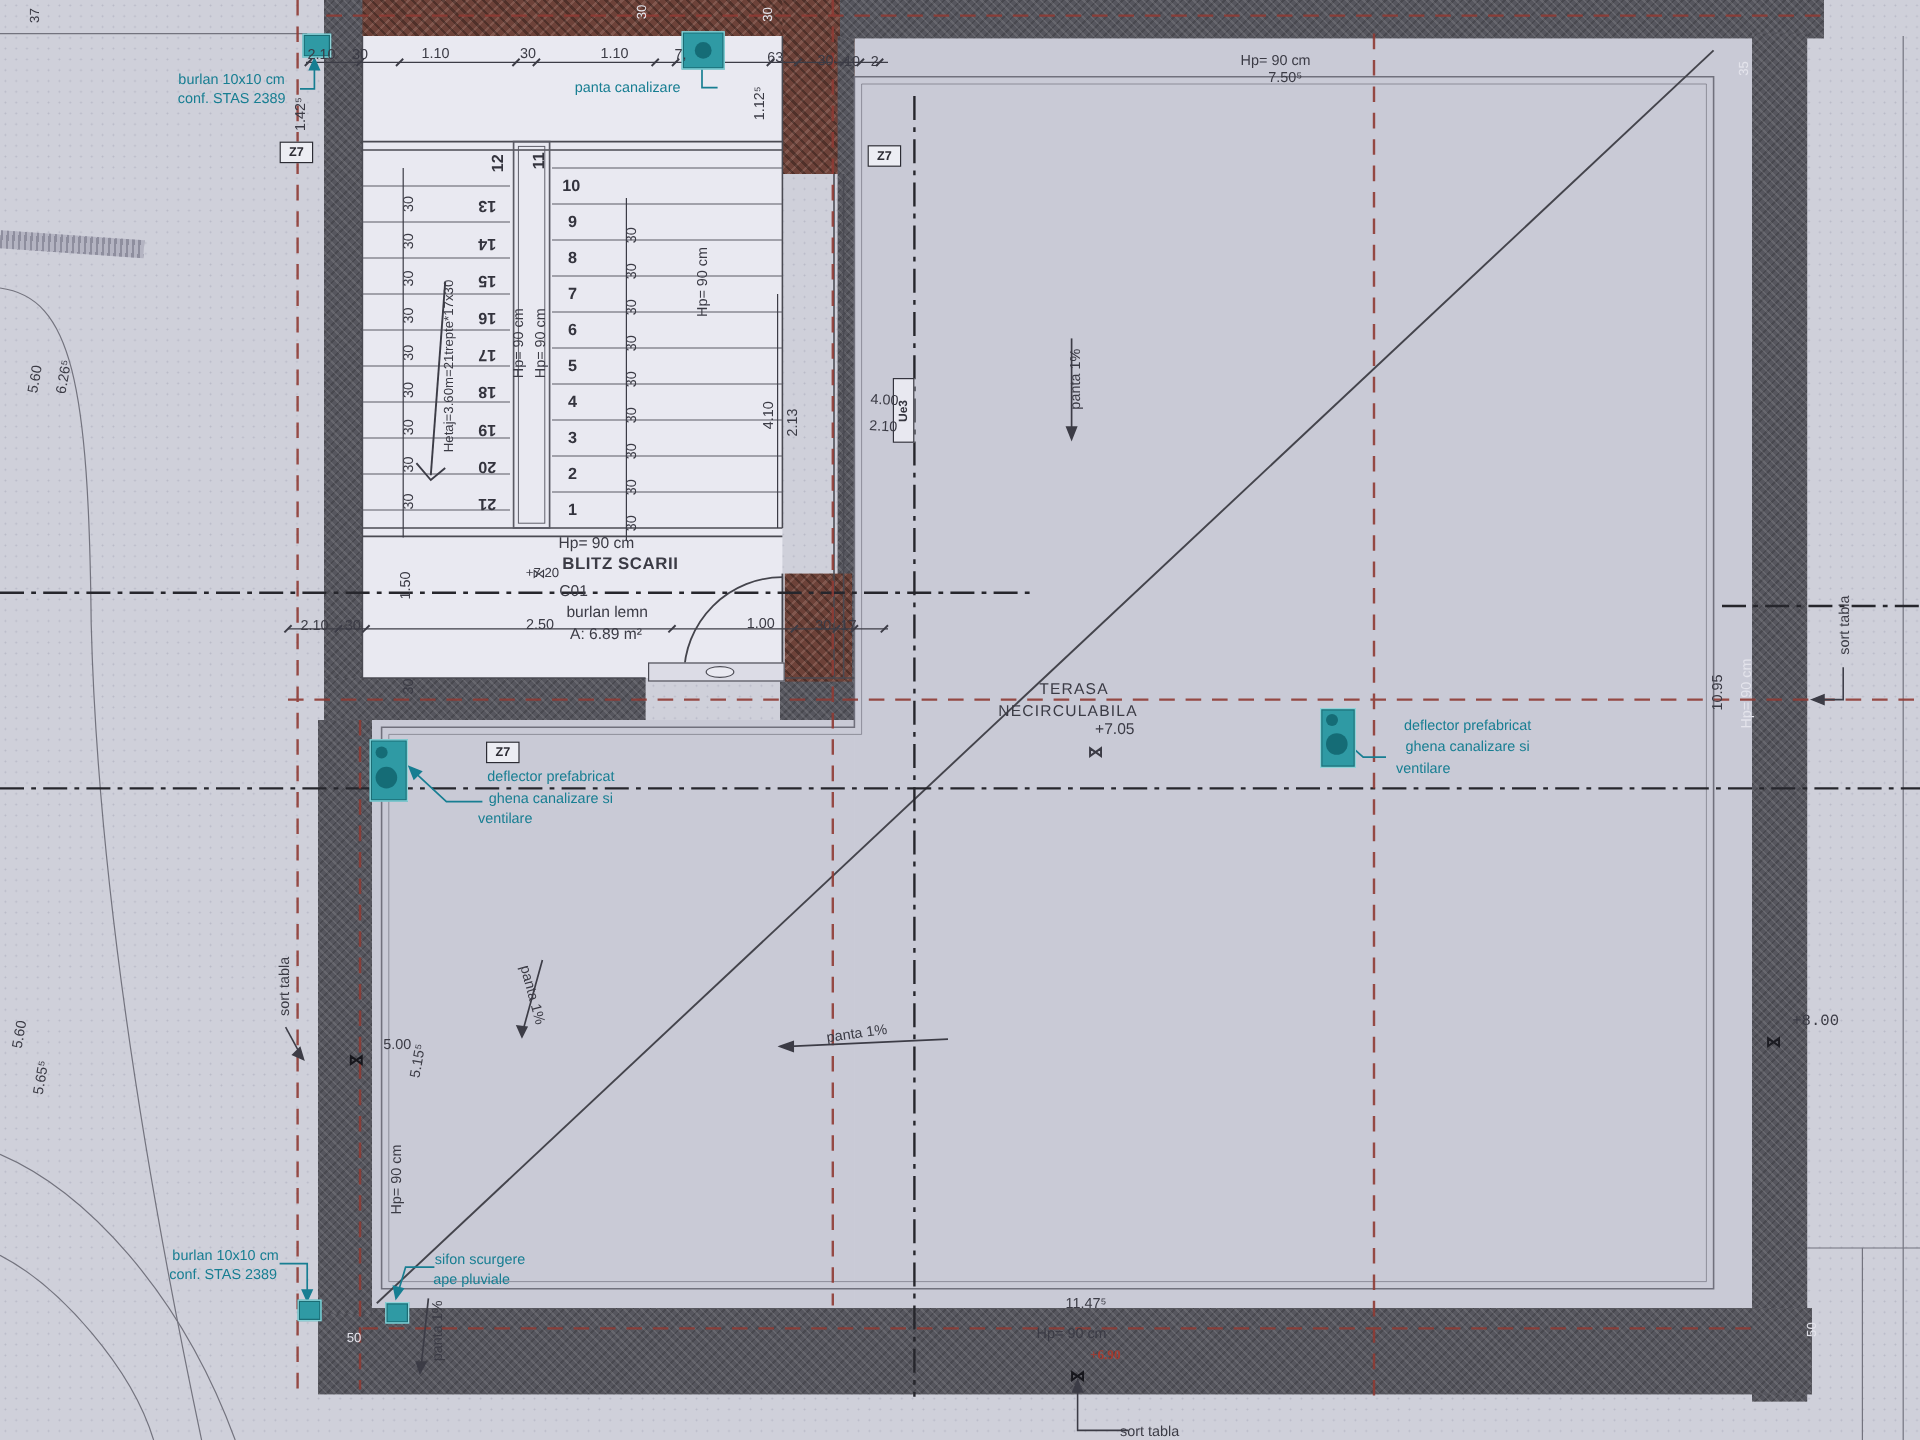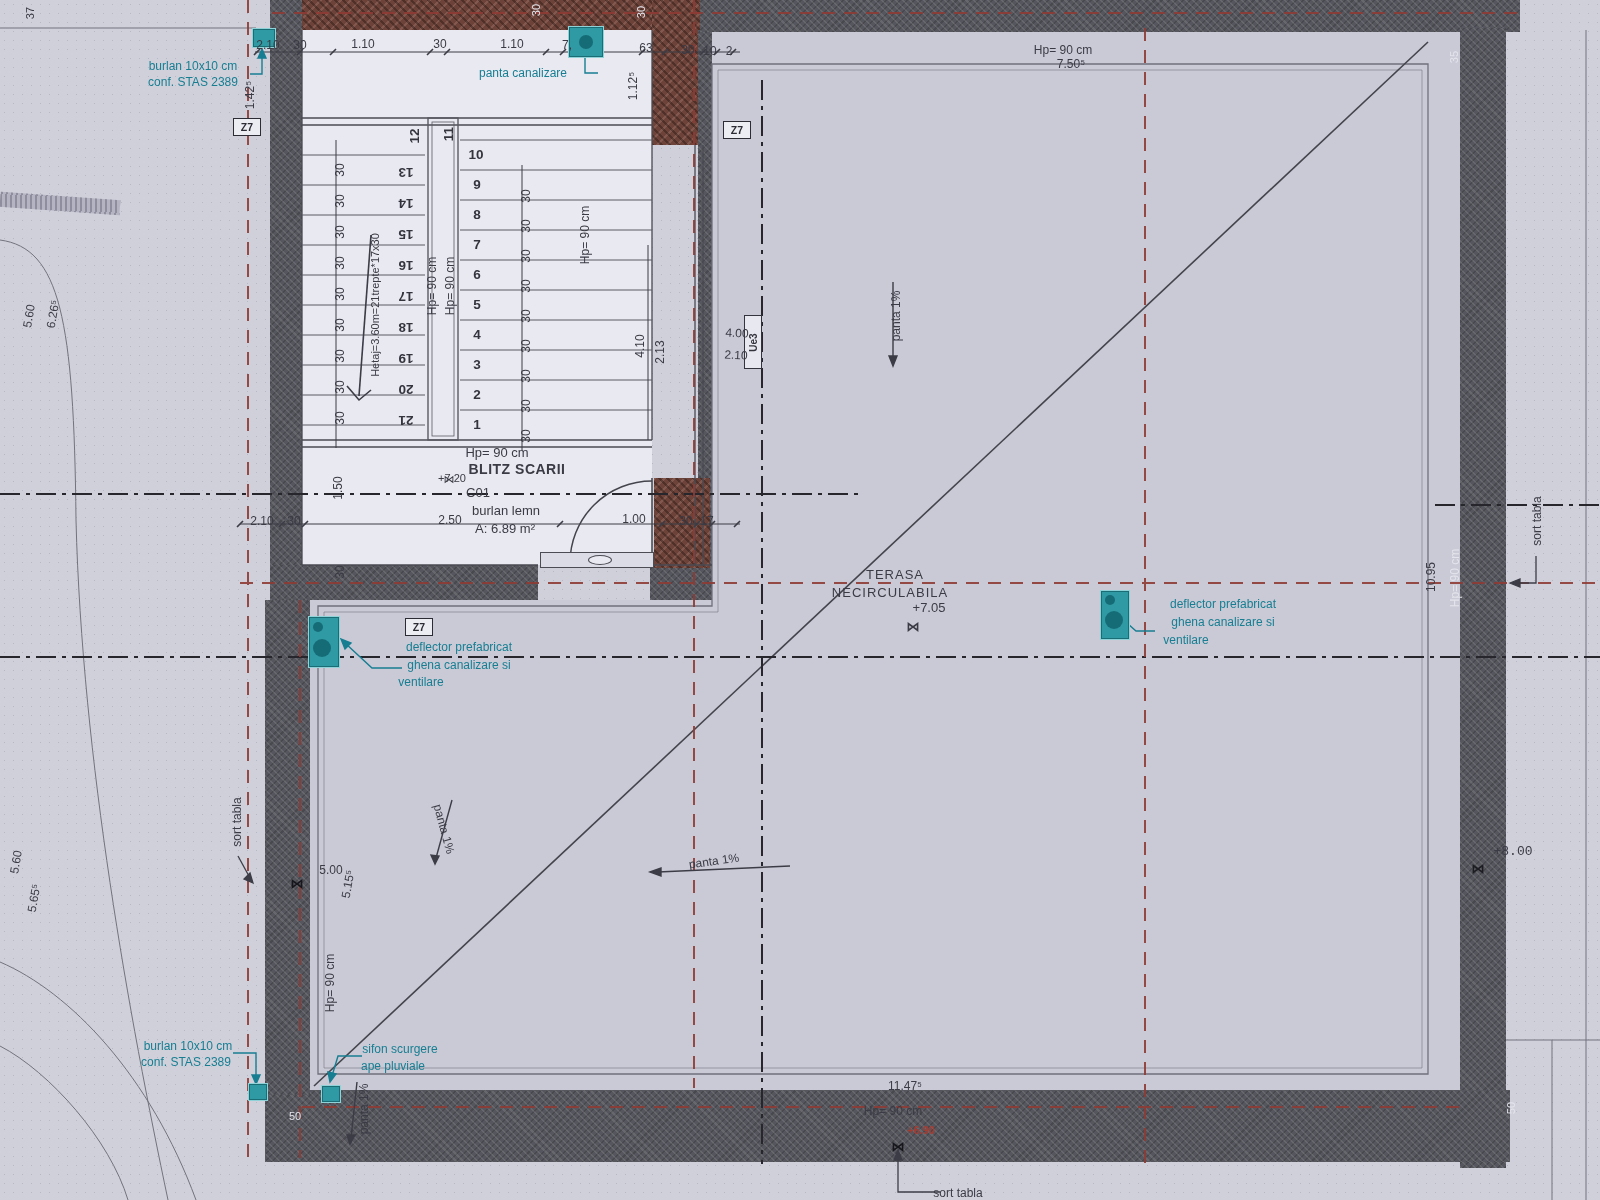--- a/index.html
+++ b/index.html
@@ -328,21 +328,21 @@
   <div class="lbl r90" style="left:1431px;top:577px;">10.95</div>
   <div class="lbl r90" style="left:1455px;top:578px;color:#e4e4ec;">Hp= 90 cm</div>
   <div class="lbl r90" style="left:1537px;top:521px;">sort tabla</div>
   <div class="lbl r90 s11" style="left:1454px;top:57px;color:#e4e4ec;">35</div>
   <div class="lbl s13" style="left:1513px;top:851px;font-family:Liberation Mono, monospace;">+8.00</div>
   <div class="lbl s13 b" style="left:1478px;top:868px;color:#1c1c22;">⋈</div>
   <div class="lbl r90 s11" style="left:1511px;top:1108px;color:#e4e4ec;">50</div>
 
   <div class="lbl" style="left:905px;top:1086px;">11.47⁵</div>
   <div class="lbl" style="left:893px;top:1111px;">Hp= 90 cm</div>
-  <div class="lbl red s11" style="left:921px;top:1130px;">+6.90</div>
+  <div class="lbl red s11" style="left:921px;top:1130px;font-family:Liberation Serif, serif;">+6.90</div>
   <div class="lbl s13 b" style="left:898px;top:1146px;color:#16161c;">⋈</div>
   <div class="lbl" style="left:958px;top:1193px;">sort tabla</div>
 
   <div class="lbl teal" style="left:188px;top:1046px;">burlan 10x10 cm</div>
   <div class="lbl teal" style="left:186px;top:1062px;">conf. STAS 2389</div>
   <div class="lbl teal" style="left:400px;top:1049px;">sifon scurgere</div>
   <div class="lbl teal" style="left:393px;top:1066px;">ape pluviale</div>
   <div class="lbl s11" style="left:295px;top:1116px;color:#e4e4ec;">50</div>
   <div class="lbl r90" style="left:364px;top:1109px;">panta 1%</div>
 

